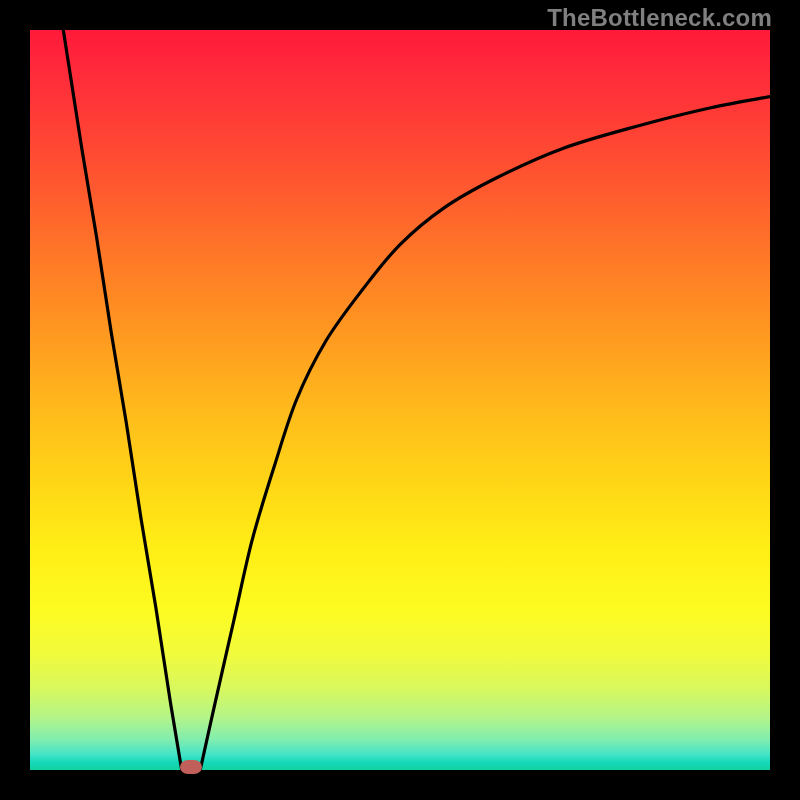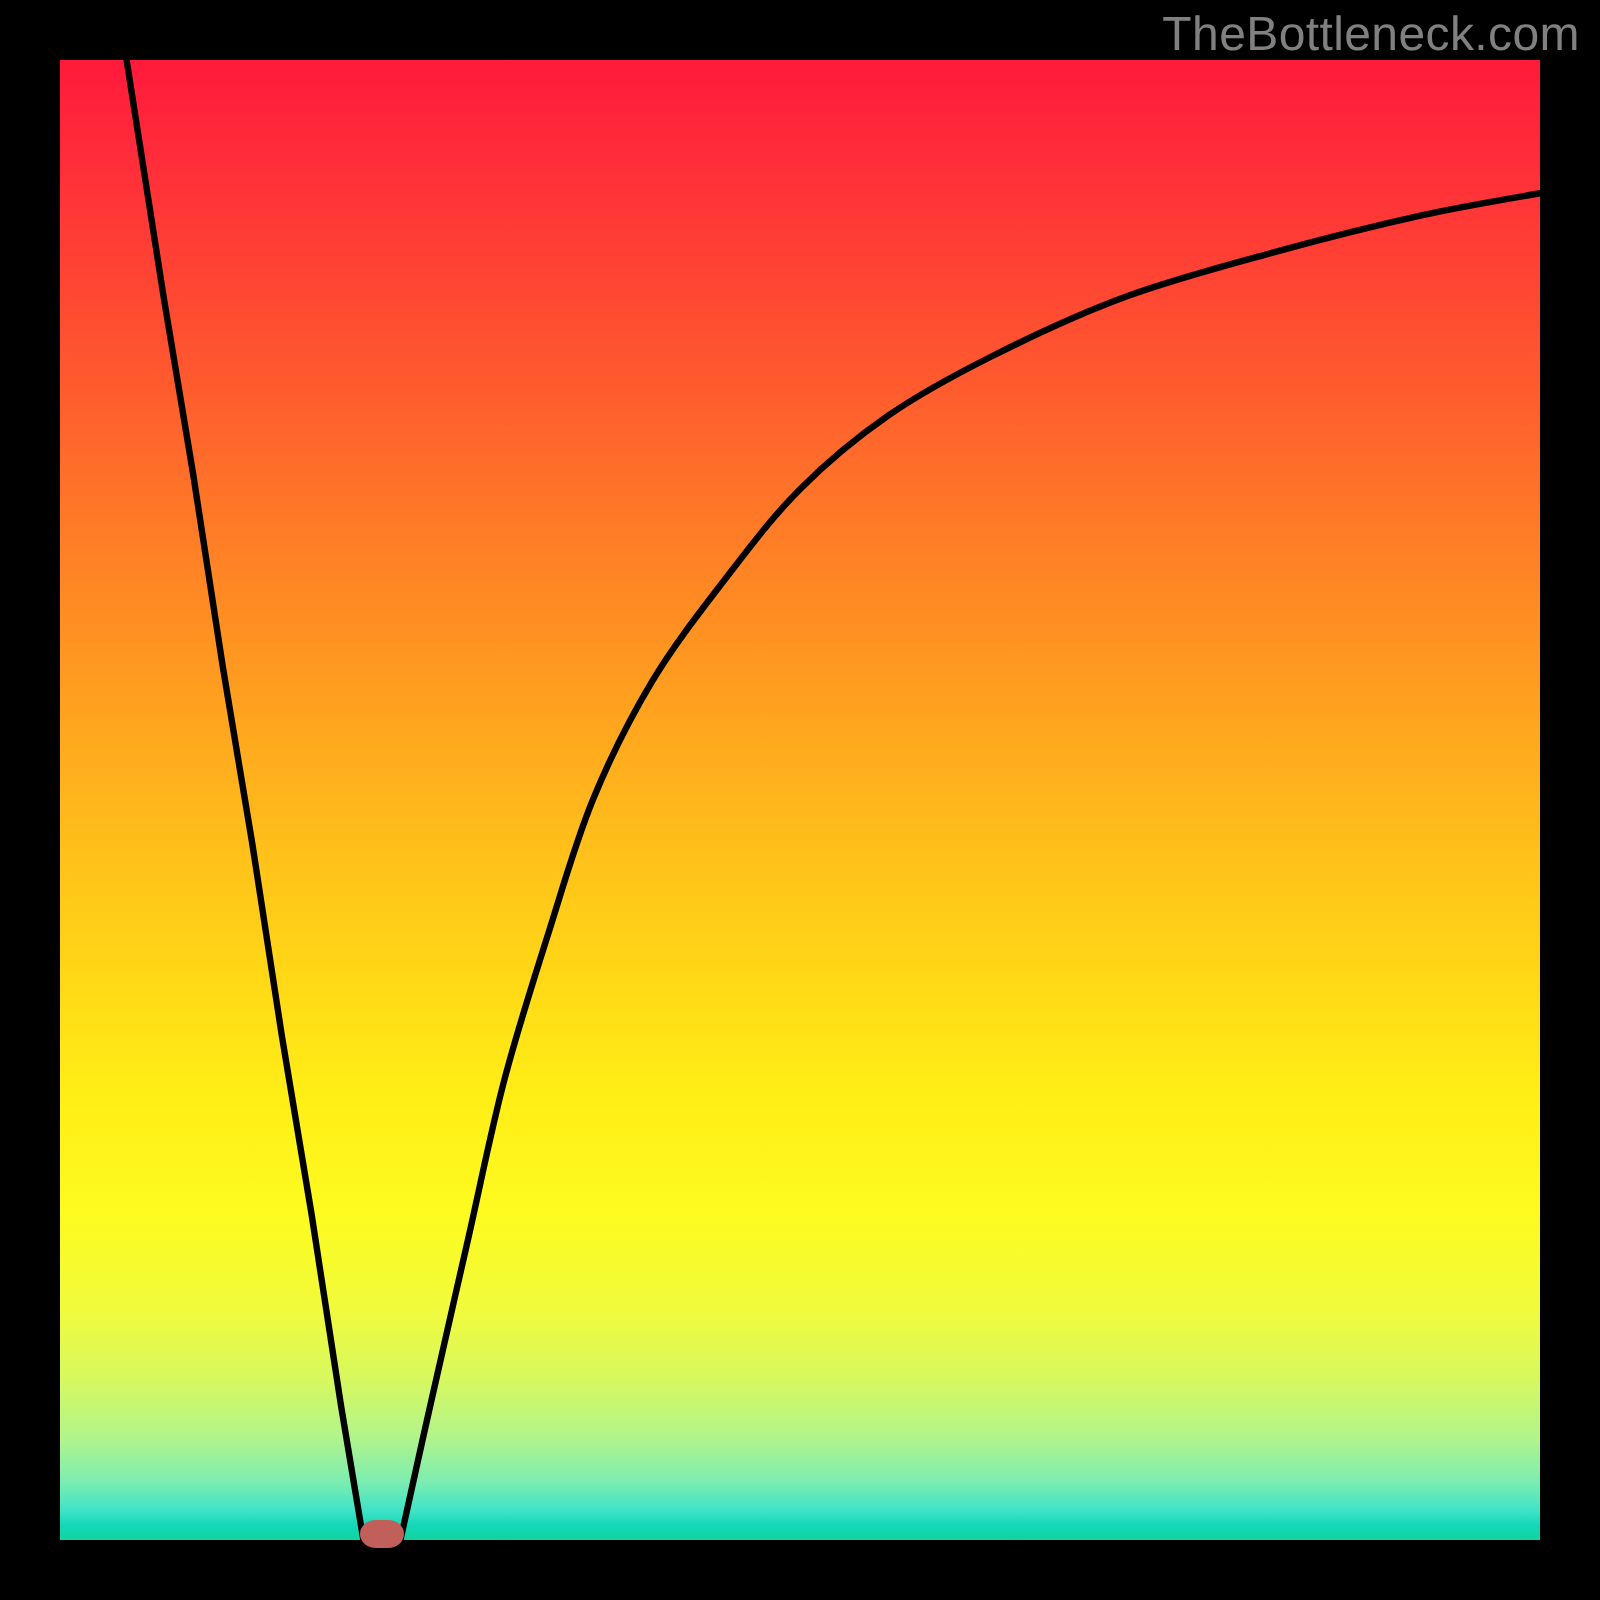--- a/index.html
+++ b/index.html
@@ -42,24 +42,24 @@
       #b2f48a 93%,
       #7eedb0 96%,
       #40e3c8 98%,
       #14d7b8 99%,
       #12d3a0 100%
     );
   }
   .watermark {
     position: absolute;
     top: 4px;
-    right: 10px;
+    right: 28px;
     color: #808080;
     font-size: 24px;
-    font-weight: 400;
+    font-weight: 700;
     letter-spacing: 0.2px;
     user-select: none;
   }
   .curve {
     position: absolute;
     left: 0;
     top: 0;
     width: 740px;
     height: 740px;
     pointer-events: none;

